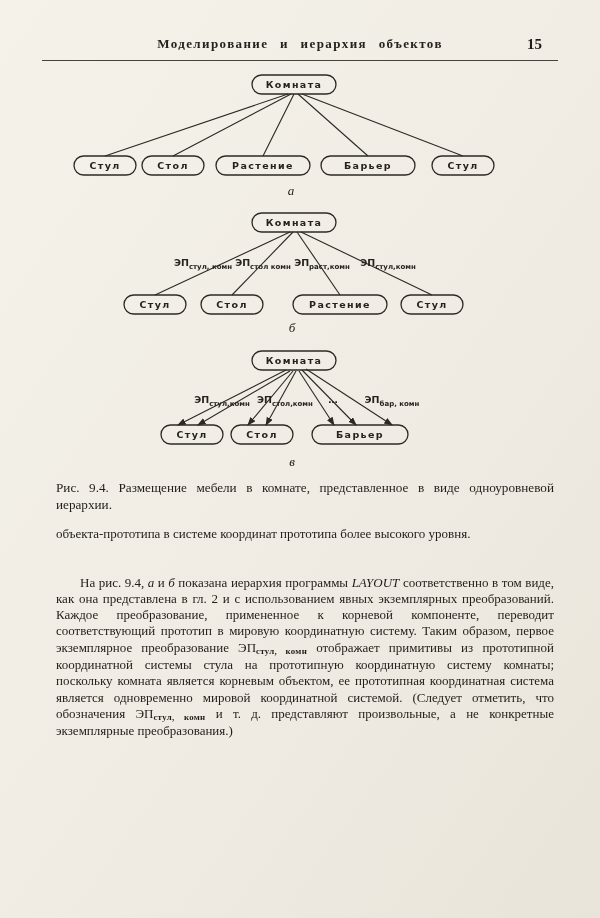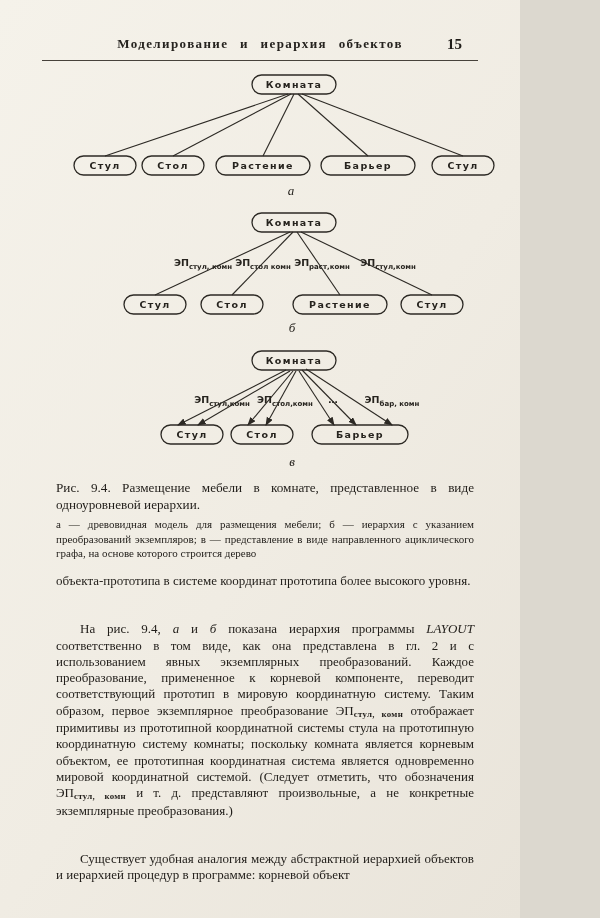--- a/index.html
+++ b/index.html
@@ -3,21 +3,21 @@
 <meta charset="utf-8">
 <style>
   * { margin:0; padding:0; box-sizing:border-box; }
   html,body { width:600px; height:918px; }
   body {
     font-family:"Liberation Serif", serif;
     color:#201d19;
     background:#dcd8cf;
   }
   .page {
-    width:520px; height:918px; position:relative; overflow:hidden;
+    width:600px; height:918px; position:relative; overflow:hidden;
     background:linear-gradient(125deg,#f5f2ea 0%,#f0ece3 55%,#e9e4da 100%);
   }
   .running-head { position:relative; padding-top:36px; height:56px; }
   .running-title {
     text-align:center;
     font-weight:bold; font-size:13px; letter-spacing:1.4px; word-spacing:7px;
     color:#26231f;
   }
   .page-number { position:absolute; right:58px; top:36px; font-weight:bold; font-size:15px; }
   .head-rule { margin:4px 42px 0 42px; border:none; border-top:1.4px solid #47423b; height:0; }
@@ -137,22 +137,20 @@
       <text class="node-label" x="262" y="373">Стол</text>
       <rect class="node-rect" x="312" y="360" width="96" height="19" rx="9.5"></rect>
       <text class="node-label" x="360" y="373">Барьер</text>
 
       <text class="fig-letter" x="292" y="401">в</text>
     </g>
   </svg>
 
   <div class="caption">
     <div class="caption-title">Рис. 9.4. Размещение мебели в комнате, представленное в виде одноуровневой иерархии.</div>
-    <div class="caption-details">а — древовидная модель для размещения мебели; б — иерархия с указанием преобразований экземпляров; в — представление в виде направленного ациклического графа, на основе которого строится дерево</div>
   </div>
 
   <div class="body-text">
       <p class=""><span>объекта-прототипа в системе координат прототипа более высокого уровня.</span></p>
       <p class="indent"><span>На рис. 9.4, </span><span class="run-italic">а</span><span> и </span><span class="run-italic">б</span><span> показана иерархия программы </span><span class="run-italic">LAYOUT</span><span> соответственно в том виде, как она представлена в гл. 2 и с использованием явных экземплярных преобразований. Каждое преобразование, примененное к корневой компоненте, переводит соответствующий прототип в мировую координатную систему. Таким образом, первое экземплярное преобразование ЭП</span><span class="run-sub">стул, комн</span><span> отображает примитивы из прототипной координатной системы стула на прототипную координатную систему комнаты; поскольку комната является корневым объектом, ее прототипная координатная система является одновременно мировой координатной системой. (Следует отметить, что обозначения ЭП</span><span class="run-sub">стул, комн</span><span> и т. д. представляют произвольные, а не конкретные экземплярные преобразования.)</span></p>
-      <p class="indent"><span>Существует удобная аналогия между абстрактной иерархией объектов и иерархией процедур в программе: корневой объект</span></p>
     </div>
 
 </div>
 
 </body></html>

